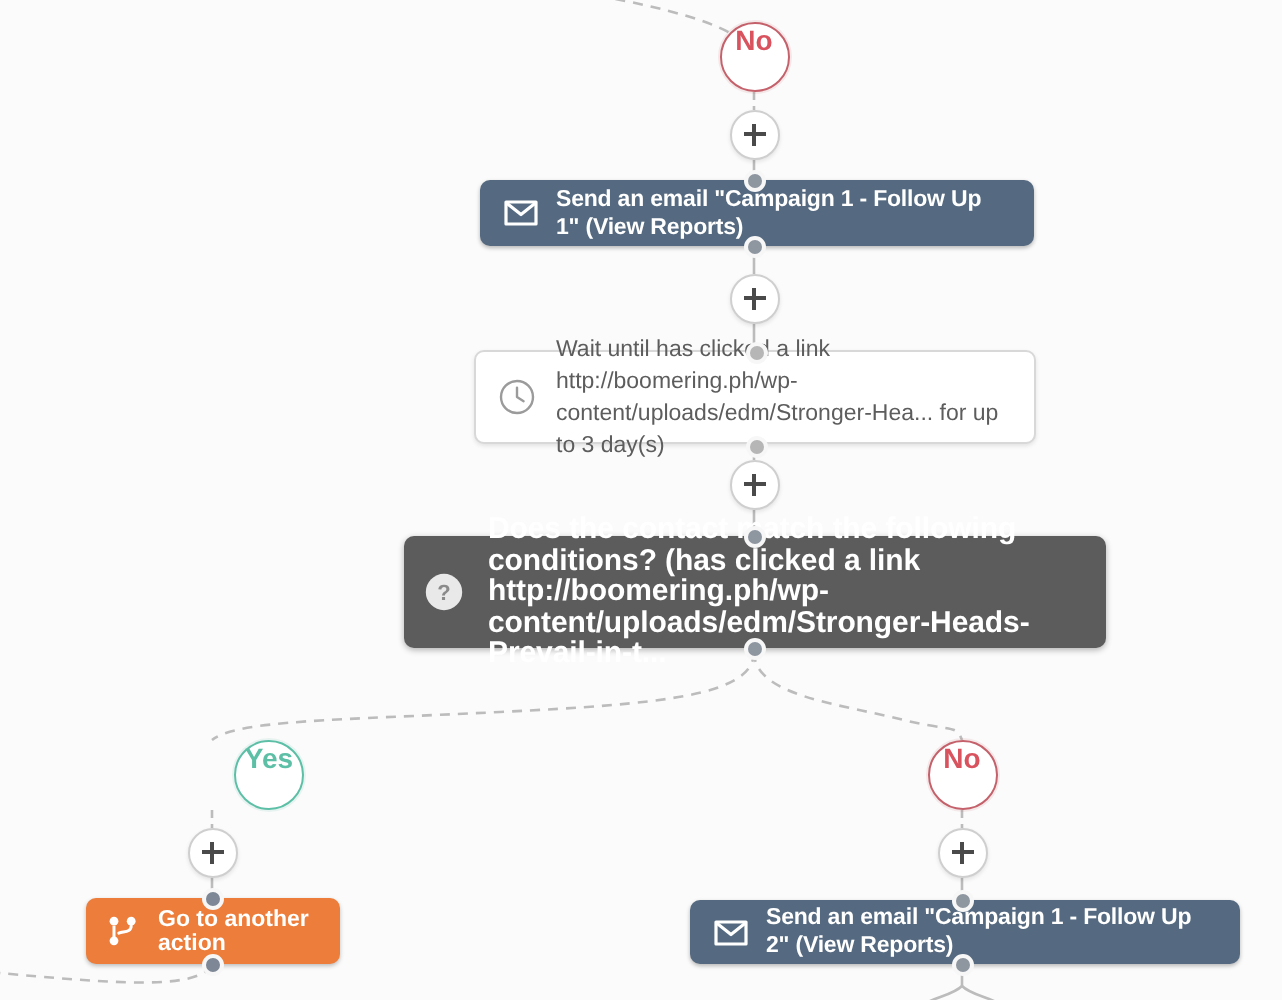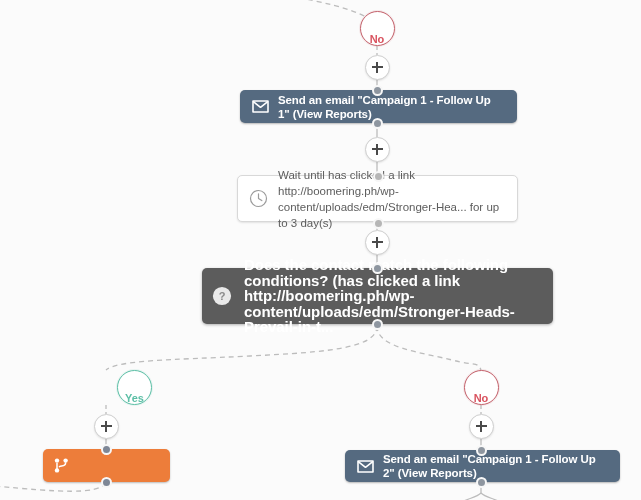--- a/index.html
+++ b/index.html
@@ -134,23 +134,23 @@
   .badge {
     position: absolute;
     width: 35px;
     height: 35px;
     margin-left: -17.5px;
     margin-top: -17.5px;
     border-radius: 50%;
     background: #ffffff;
     box-sizing: border-box;
     display: flex;
-    align-items: flex-end;
+    align-items: flex-start;
     justify-content: center;
-    font-size: 11px;
+    font-size: 14px;
     font-weight: bold;
   }
   .badge-yes {
     border: 1.6px solid #5cbfa6;
     color: #5cbfa6;
     box-shadow: 0 0 0 1px rgba(92,191,166,0.12);
   }
   .badge-no {
     border: 1.6px solid #c4616b;
     color: #d9535f;
@@ -254,20 +254,21 @@
   <div class="node node-goto" style="left:43px; top:449px; width:127px; height:33px; padding:0 11px;">
     <span class="node-icon" style="margin-right:10px;">
       <svg width="15" height="15" viewBox="0 0 15 15" xmlns="http://www.w3.org/2000/svg">
         <circle cx="3" cy="2.6" r="2.2" fill="#ffffff"></circle>
         <circle cx="11.6" cy="2.6" r="2.2" fill="#ffffff"></circle>
         <circle cx="3" cy="12.4" r="2.2" fill="#ffffff"></circle>
         <path d="M3 4.9 V12.4" stroke="#ffffff" stroke-width="1.5" fill="none"></path>
         <path d="M11.6 4.9 C 11.6 8.4 7.6 7.6 5.4 8.6" stroke="#ffffff" stroke-width="1.5" fill="none" stroke-linecap="round"></path>
       </svg>
     </span>
+    <span class="node-label">Go to another action</span>
     <div class="anchor orange" style="left:63px; top:0px;"></div>
     <div class="anchor orange" style="left:63px; top:33px;"></div>
   </div>
 
   <div class="badge badge-no" style="left:481px; top:387px;">
     <span>No</span>
   </div>
 
   <div class="plus" style="left:481px; top:426px;"></div>
 

